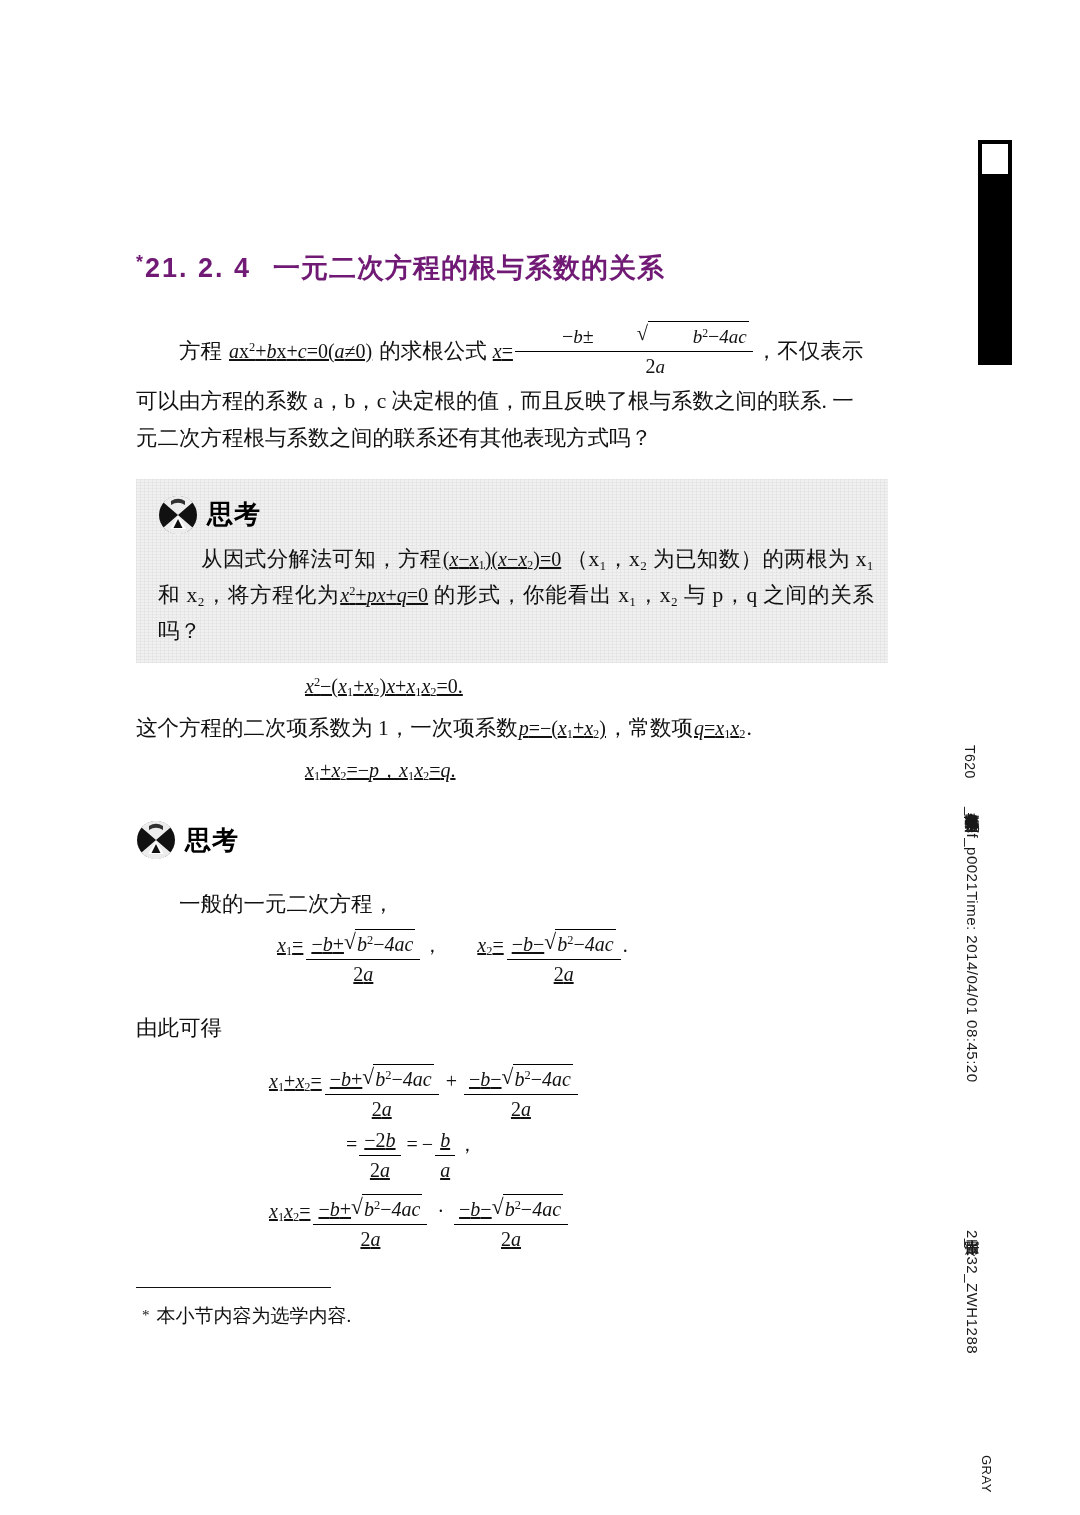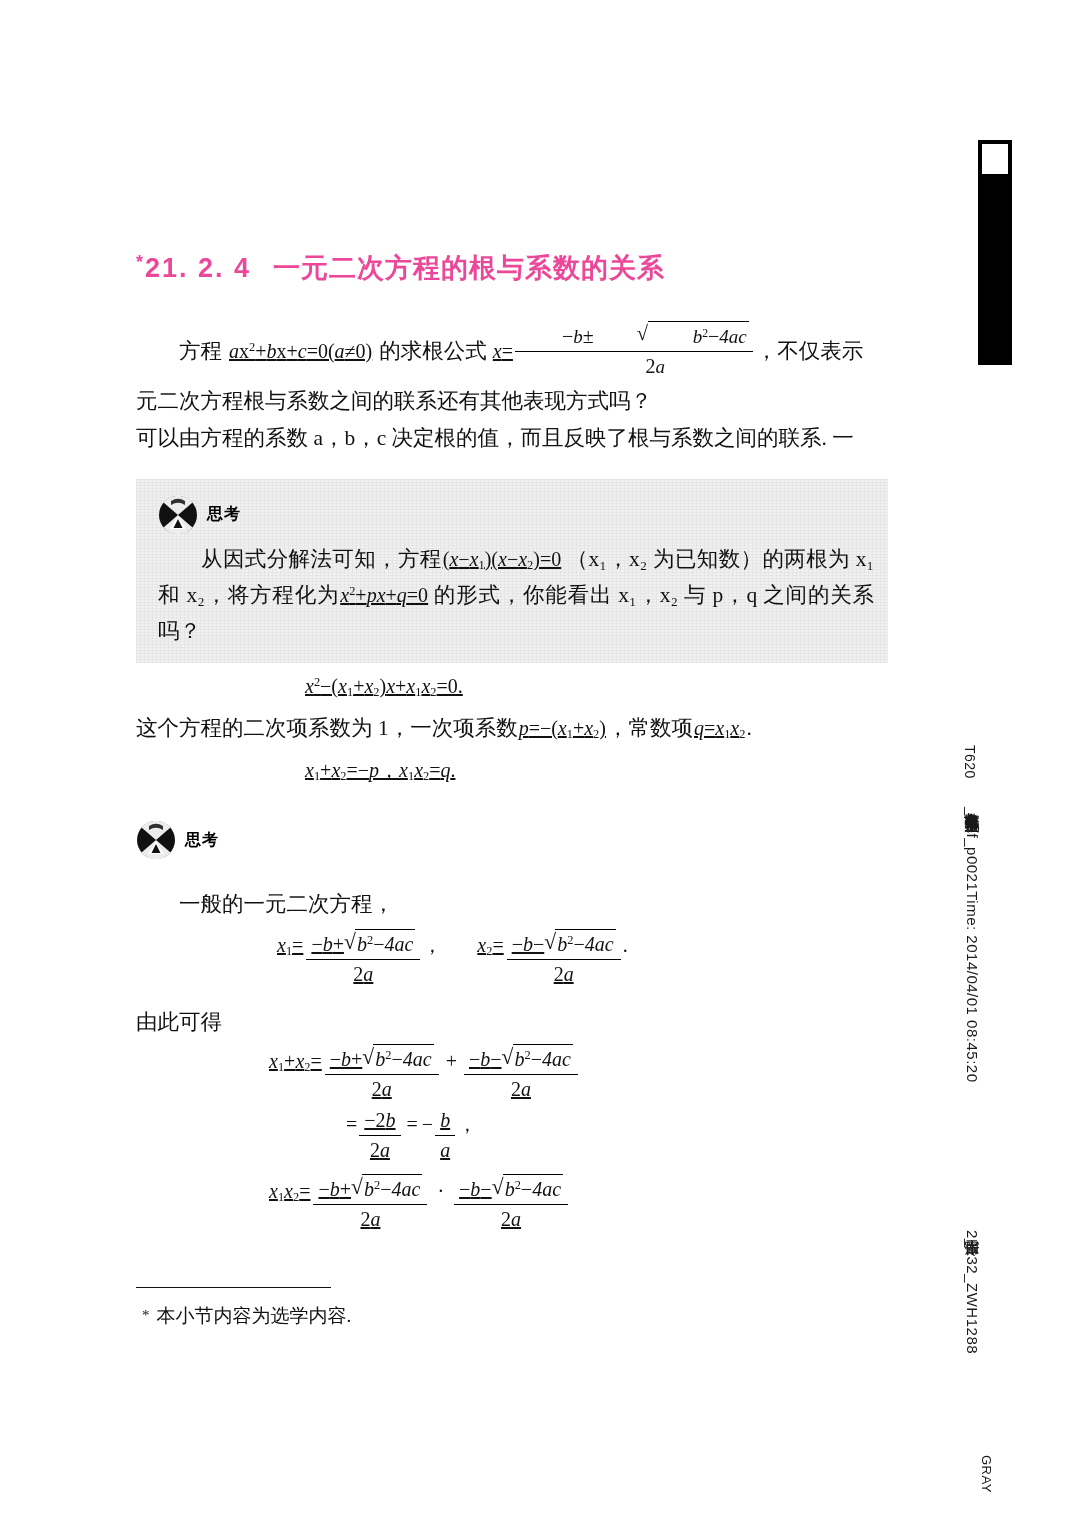--- a/index.html
+++ b/index.html
@@ -78,21 +78,21 @@
     top: 250px;
     width: 752px;
   }
 
   h1.section-title {
     font-family: "Liberation Sans", sans-serif;
     font-weight: bold;
     font-size: 27px;
     margin: 0 0 38px 0;
     letter-spacing: 1px;
-    color: #ec4899;
+    color: #701a75;
   }
   h1.section-title .star {
     font-size: 18px;
     vertical-align: 9px;
     margin-right: 1px;
   }
   h1.section-title .num { letter-spacing: 2px; }
   h1.section-title .sep { display: inline-block; width: 22px; }
 
   p.body {
@@ -183,21 +183,21 @@
 
   .think-head {
     display: flex;
     align-items: center;
     gap: 9px;
     margin-bottom: 6px;
   }
   .think-label {
     font-family: "Liberation Sans", sans-serif;
     font-weight: bold;
-    font-size: 16px;
+    font-size: 26px;
     letter-spacing: 1px;
     color: #000;
   }
   .think-icon { flex: 0 0 auto; line-height: 0; }
 
   .think-body {
     font-size: 21.5px;
     line-height: 1.68;
     text-indent: 2em;
     margin: 0;
@@ -283,22 +283,22 @@
 
   <div id="content">
 
     <h1 class="section-title">
       <span class="star">*</span><span class="num">21. 2. 4</span><span class="sep"></span><span>一元二次方程的根与系数的关系</span>
     </h1>
 
     <p class="body indent">
       <span>方程</span><span class="gap-lg" style="width:6px"></span><span class="m">a<span class="mr">x</span><sup>2</sup><span class="mr">+</span>b<span class="mr">x</span><span class="mr">+</span>c<span class="mr">=0(</span>a<span class="mr">≠0)</span></span><span style="display:inline-block;width:6px"></span><span>的求根公式</span><span style="display:inline-block;width:5px"></span><span class="m">x<span class="mr">=</span><span class="frac"><span class="num-part"><span class="mr">−</span>b<span class="mr">±</span><span class="sqrt"><span class="radicand">b<sup>2</sup><span class="mr">−</span>4ac</span></span></span><span class="den-part"><span class="mr">2</span>a</span></span></span><span>，不仅表示</span>
     </p>
+    <p class="body">可以由方程的系数 a，b，c 决定根的值，而且反映了根与系数之间的联系. 一</p>
     <p class="body">元二次方程根与系数之间的联系还有其他表现方式吗？</p>
-    <p class="body">可以由方程的系数 a，b，c 决定根的值，而且反映了根与系数之间的联系. 一</p>
 
     <div class="think-box">
       <div class="think-head">
         <span class="think-icon">
           <svg width="40" height="40" viewBox="0 0 40 40" aria-hidden="true">
             <circle cx="20" cy="20" r="19" fill="#111111"></circle>
             <path d="M20 20 L5.5 7.5 A19 19 0 0 1 34.5 7.5 Z" fill="#ffffff" opacity="0.92"></path>
             <path d="M20 20 L5.5 32.5 A19 19 0 0 0 34.5 32.5 Z" fill="#ffffff" opacity="0.92"></path>
             <path d="M20 20 L5.5 7.5 A19 19 0 0 1 34.5 7.5 Z" fill="none"></path>
             <path d="M20 21 L12 34 L28 34 Z" fill="#ffffff"></path>
@@ -356,23 +356,23 @@
           <span class="gap-lg"></span>
         <span class="m">x<sub>2</sub><span class="mr">=</span></span>
         <span class="frac">
             <span class="num-part"><span class="m"><span class="mr">−</span>b<span class="mr">−</span><span class="sqrt"><span class="radicand">b<sup>2</sup><span class="mr">−</span>4ac</span></span></span></span>
             <span class="den-part"><span class="m"><span class="mr">2</span>a</span></span>
           </span>
         <span class="mr">.</span>
       </span>
     </div>
 
-    <p class="body" style="margin-top:14px">由此可得</p>
-
-    <div class="eq eq-c3" style="margin-top:6px">
+    <p class="body" style="margin-top:20px">由此可得</p>
+
+    <div class="eq eq-c3" style="margin-top:20px">
       <span class="eq-row">
         <span class="m">x<sub>1</sub><span class="mr">+</span>x<sub>2</sub><span class="mr">=</span></span>
         <span class="frac">
             <span class="num-part"><span class="m"><span class="mr">−</span>b<span class="mr">+</span><span class="sqrt"><span class="radicand">b<sup>2</sup><span class="mr">−</span>4ac</span></span></span></span>
             <span class="den-part"><span class="m"><span class="mr">2</span>a</span></span>
           </span>
         <span class="mr" style="padding:0 5px">+</span>
         <span class="frac">
             <span class="num-part"><span class="m"><span class="mr">−</span>b<span class="mr">−</span><span class="sqrt"><span class="radicand">b<sup>2</sup><span class="mr">−</span>4ac</span></span></span></span>
             <span class="den-part"><span class="m"><span class="mr">2</span>a</span></span>

